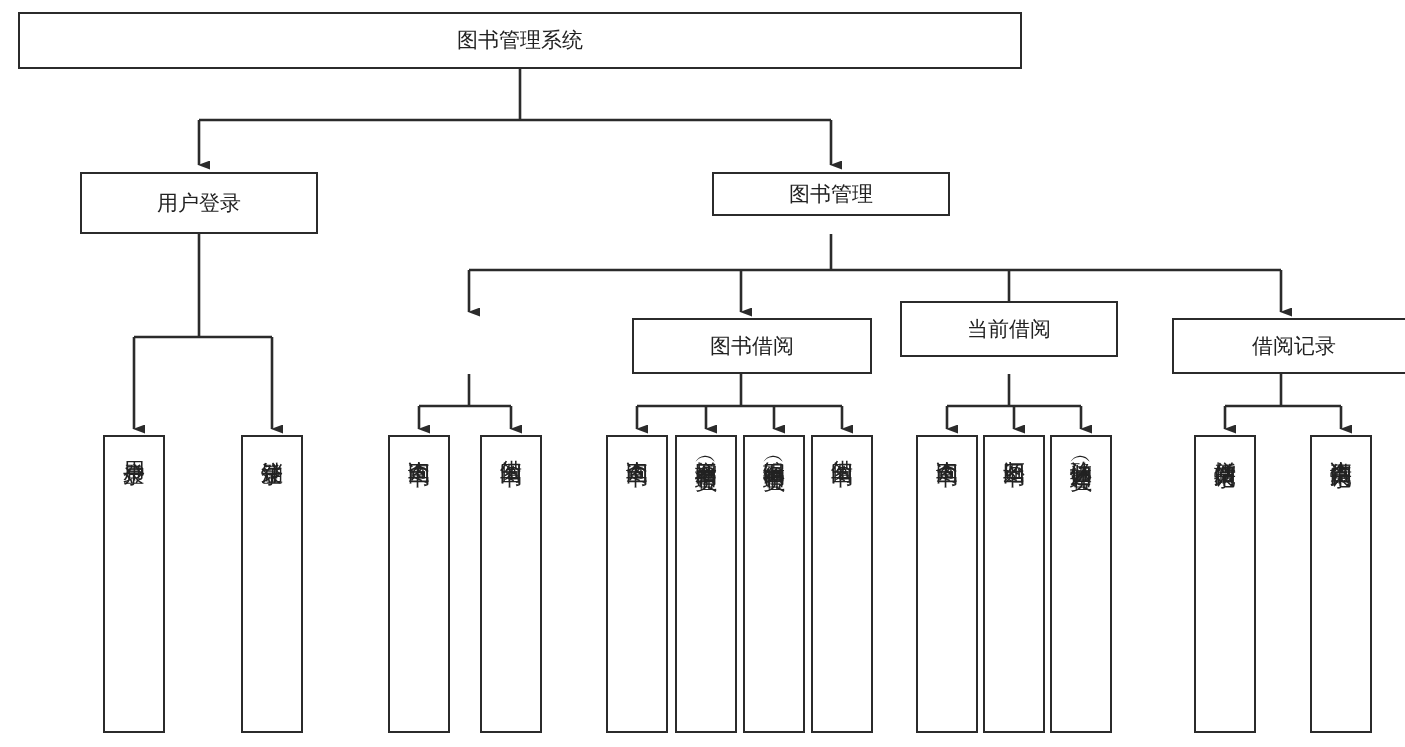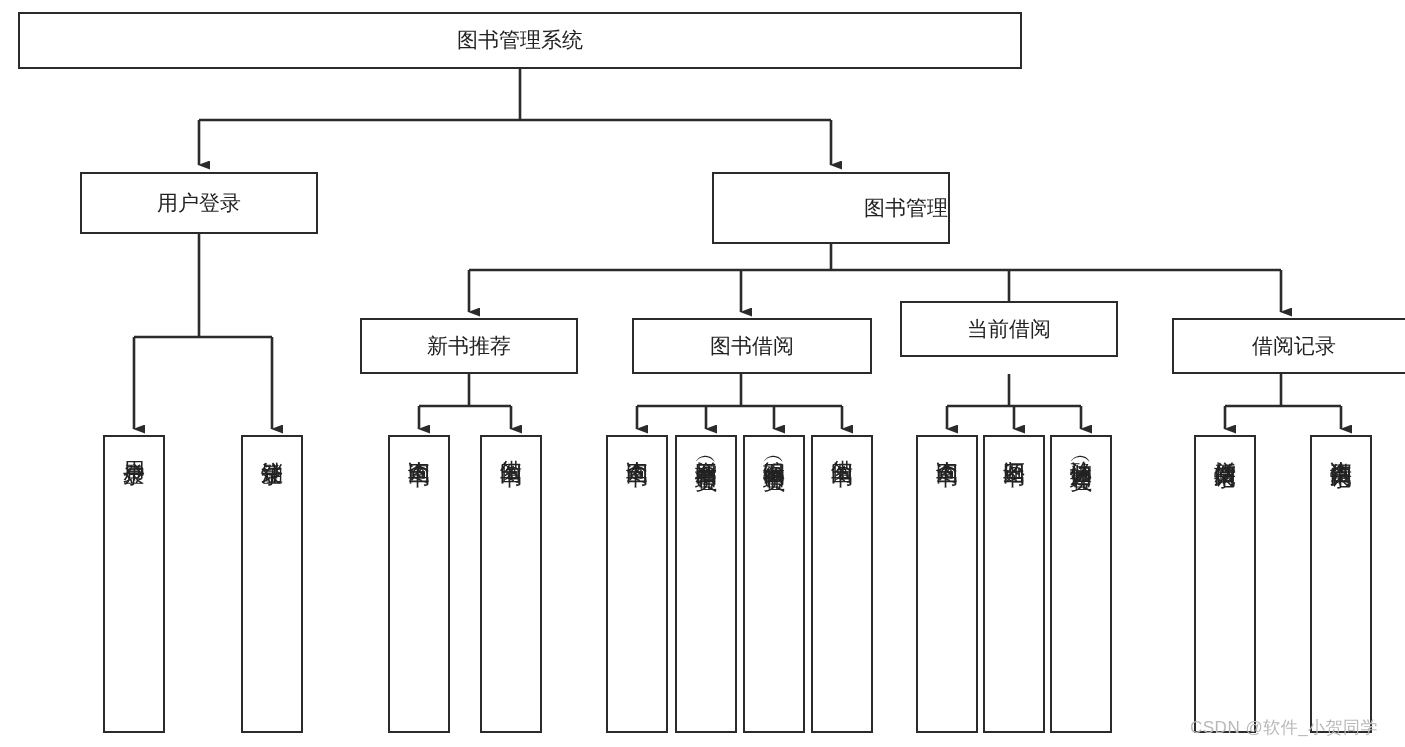--- a/index.html
+++ b/index.html
@@ -126,27 +126,24 @@
     </g>
   </svg>
 
   <div class="node root" style="left:18px; top:12px; width:1004px; height:57px;">
     <span class="label">图书管理系统</span>
   </div>
 
   <div class="node h" style="left:80px; top:172px; width:238px; height:62px;">
     <span class="label">用户登录</span>
   </div>
-  <div class="node h" style="left:712px; top:172px; width:238px; height:72px;justify-content:flex-end;">
+  <div class="node h" style="left:712px; top:172px; width:238px; height:44px;">
     <span class="label">图书管理</span>
   </div>
 
-  <div class="node h" style="left:360px; top:318px; width:218px; height:56px;">
-    <span class="label">新书推荐</span>
-  </div>
   <div class="node h" style="left:632px; top:318px; width:240px; height:56px;">
     <span class="label">图书借阅</span>
   </div>
   <div class="node h" style="left:900px; top:301px; width:218px; height:56px;">
     <span class="label">当前借阅</span>
   </div>
   <div class="node h" style="left:1172px; top:318px; width:244px; height:56px;">
     <span class="label">借阅记录</span>
   </div>
 
@@ -183,15 +180,14 @@
   <div class="node v" style="left:1050px; top:435px; width:62px; height:298px;">
     <span class="label">确认归还（管理员）</span>
   </div>
   <div class="node v" style="left:1194px; top:435px; width:62px; height:298px;">
     <span class="label">新增借阅记录</span>
   </div>
   <div class="node v" style="left:1310px; top:435px; width:62px; height:298px;">
     <span class="label">查询借阅记录</span>
   </div>
 
-  <div class="watermark" style="left:1190px; top:716px;">CSDN @软件_小贺同学</div>
 
 </div>
 
 </body></html>

